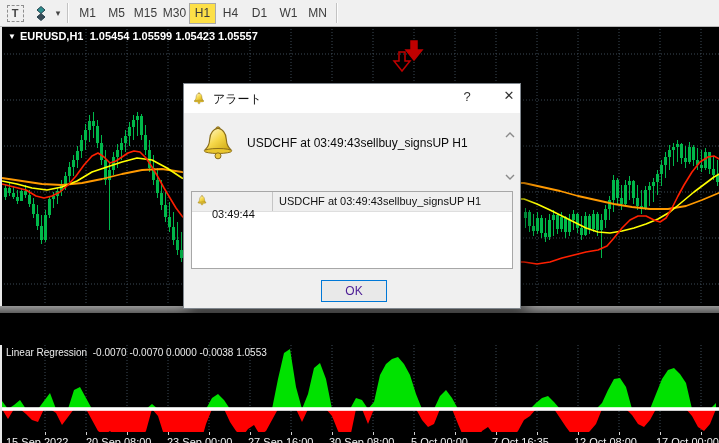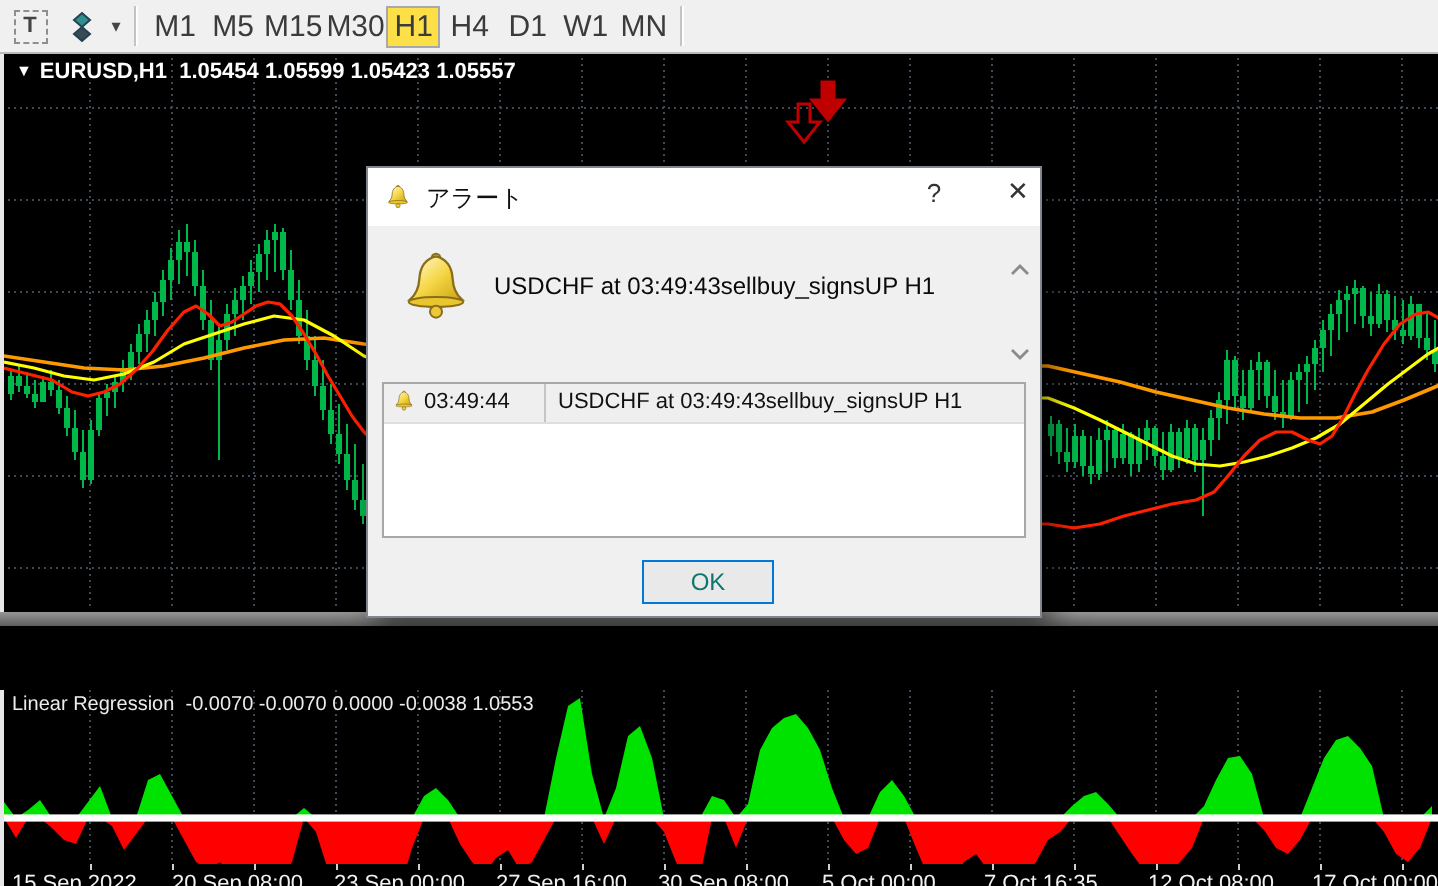--- a/index.html
+++ b/index.html
@@ -19,21 +19,21 @@
     color:#333;font-size:12px;cursor:default;
   }
   .tool-btn.texttool span{
     border:1px dashed #8f8f8f;width:15px;height:15px;line-height:15px;text-align:center;
     font-size:11px;font-weight:bold;color:#444;
   }
   .tool-caret{font-size:9px;color:#444;margin-left:1px;width:10px;text-align:center;}
   .vsep{width:1px;height:20px;background:#c3c3c3;border-right:1px solid #fdfdfd;margin:0 4px;}
   .tf-btn{
     min-width:27px;height:21px;line-height:21px;text-align:center;
-    font-size:15px;color:#3b3b3b;padding:0 1px;letter-spacing:0;
+    font-size:12px;color:#3b3b3b;padding:0 1px;letter-spacing:0;
   }
   .tf-btn.active{background:#fde047;border:1px solid #a9a9a9;box-sizing:border-box;line-height:19px;}
   
   .chart-area{
     position:absolute;left:0;top:27px;width:665px;height:279px;background:#000;
     border-left:2px solid #e8e8e8;box-sizing:border-box;
   }
   .chart-header{
     position:absolute;left:6px;top:3px;color:#fff;font-size:11px;font-weight:bold;z-index:3;
     white-space:nowrap;
@@ -76,27 +76,27 @@
   .dlg-msg{position:absolute;left:63px;top:52px;font-size:12px;color:#0a0a0a;white-space:nowrap;}
   .dlg-scroll-up,.dlg-scroll-down{position:absolute;left:320px;width:12px;height:10px;}
   .dlg-scroll-up{top:46px;}
   .dlg-scroll-down{top:88px;}
   .dlg-list{
     position:absolute;left:7px;top:107px;width:322px;height:78px;background:#fff;
     border:1px solid #a7a7a7;box-sizing:border-box;overflow:hidden;
   }
   .dlg-row{position:relative;height:19px;background:#efefef;border-bottom:1px solid #dedede;font-size:11px;color:#111;}
   .dlg-row .row-bell{position:absolute;left:4px;top:3px;}
-  .dlg-row .row-time{position:absolute;left:20px;top:3px;}
+  .dlg-row .row-time{position:absolute;left:20px;top:16px;}
   .dlg-row .row-divider{position:absolute;left:80px;top:0;width:1px;height:19px;background:#c5c5c5;}
   .dlg-row .row-msg{position:absolute;left:87px;top:3px;white-space:nowrap;}
   .dlg-ok{
     position:absolute;left:137px;top:196px;width:66px;height:22px;
     background:#e9e9e9;border:1px solid #0078d7;box-sizing:border-box;
-    font-size:12px;color:#0f766e;text-align:center;line-height:20px;
+    font-size:12px;color:#4c1d95;text-align:center;line-height:20px;
   }
   svg{display:block;}
 </style>
 </head>
 <body>
 
 <div class="app">
 
   <div class="toolbar">
     <div class="tool-btn texttool">

